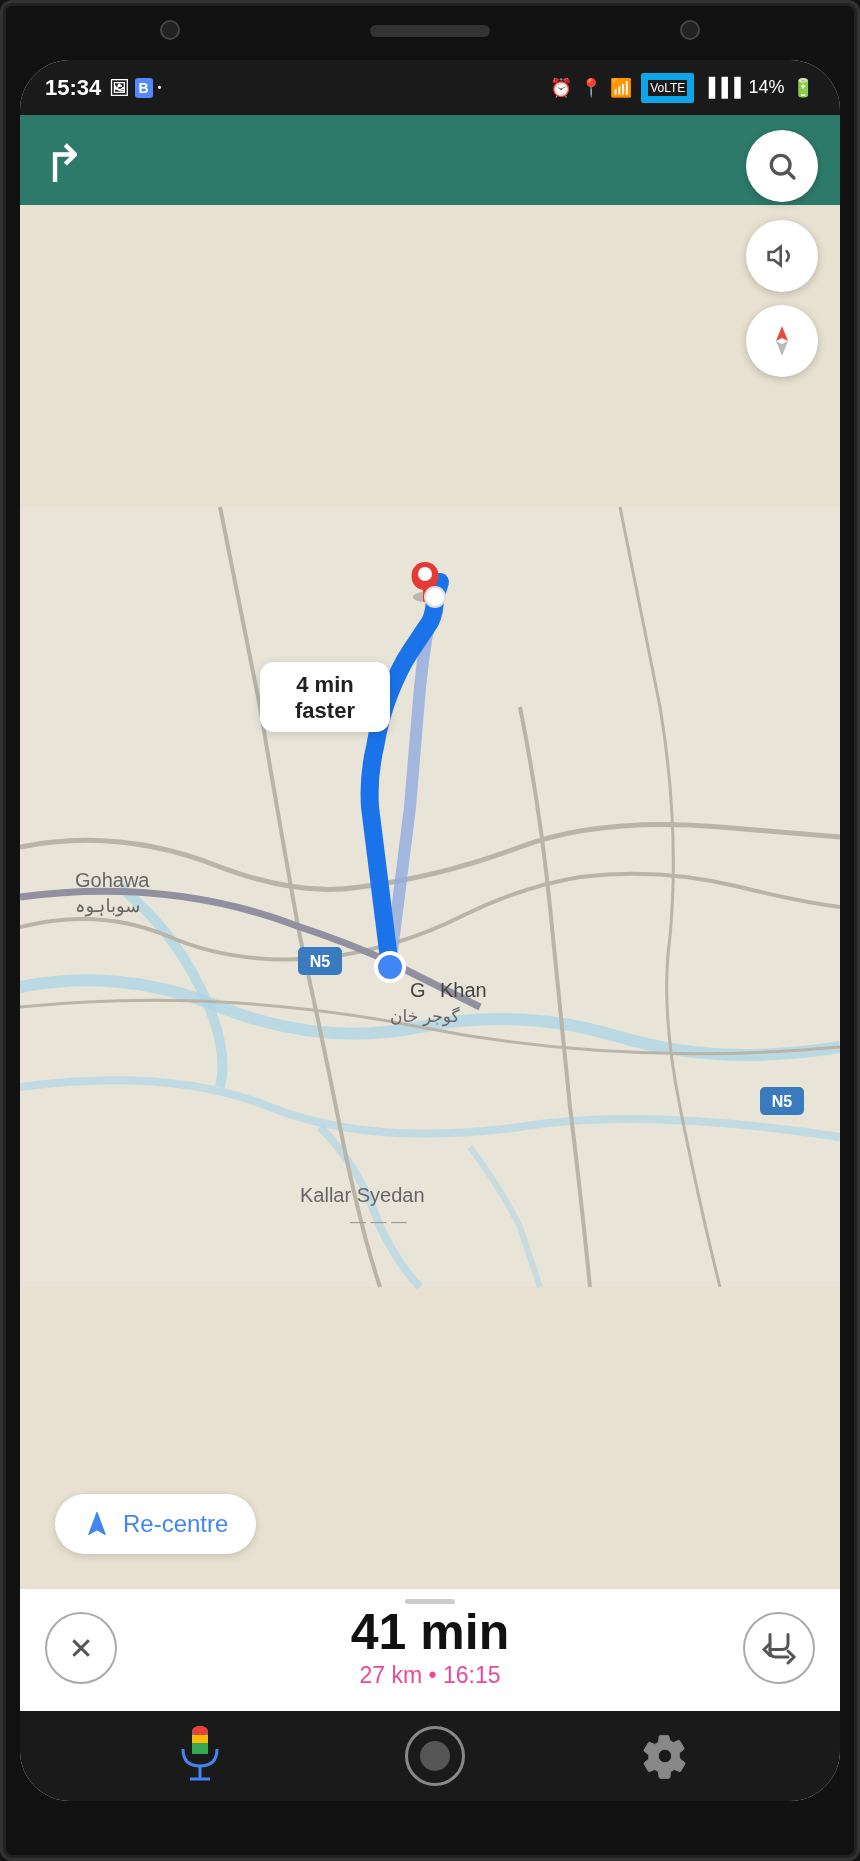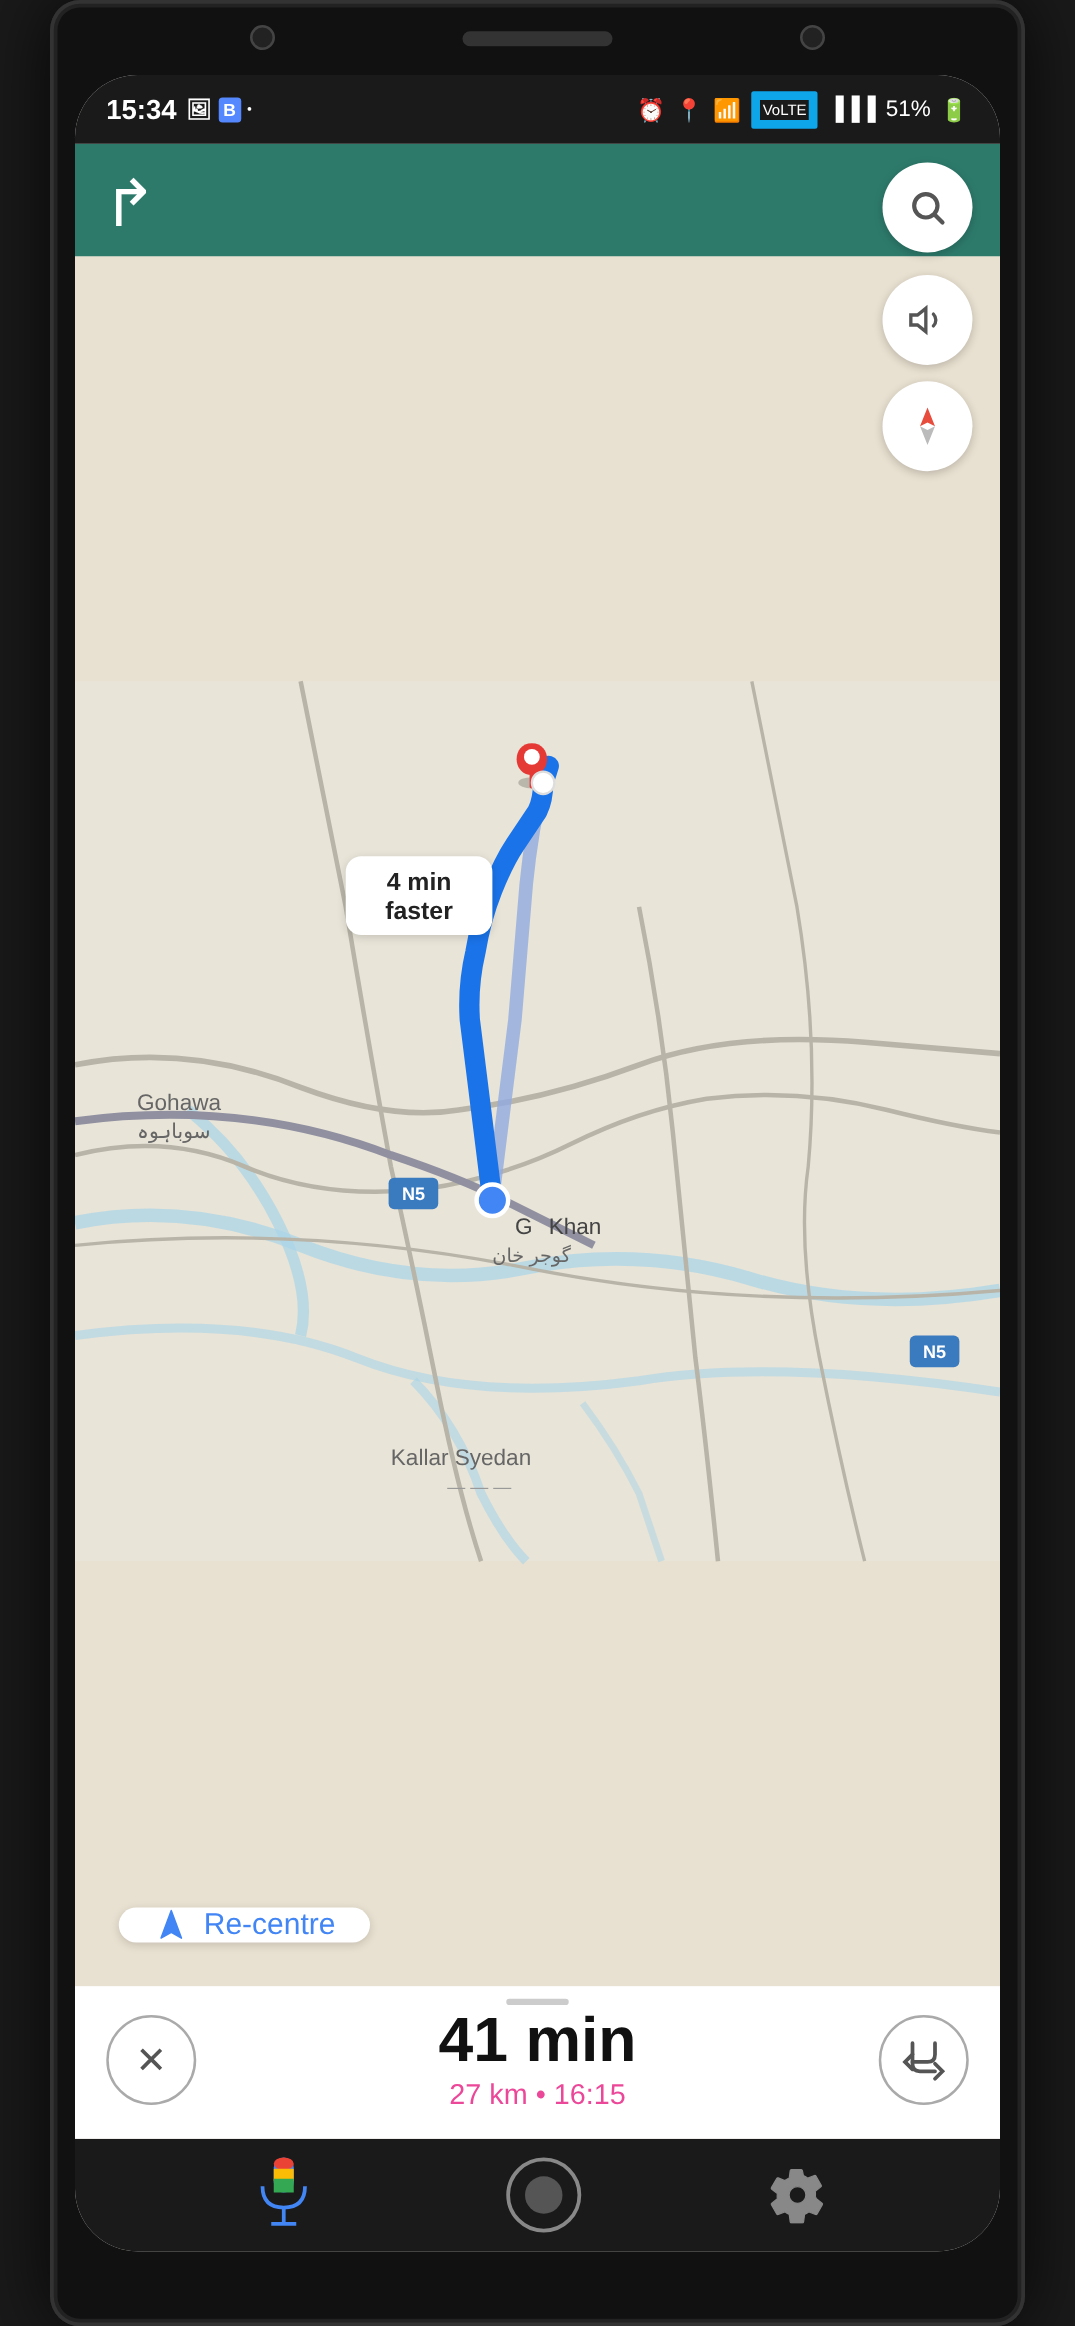--- a/index.html
+++ b/index.html
@@ -6,24 +6,24 @@
     body {
       background: #1a1a1a;
       display: flex;
       justify-content: center;
       align-items: center;
       min-height: 100vh;
       font-family: 'Arial', sans-serif;
     }
 
     .phone-frame {
-      width: 780px;
+      width: 860px;
       height: 1861px;
       background: #111;
-      border-radius: 24px;
+      border-radius: 12px;
       position: relative;
       overflow: hidden;
       box-shadow: 0 0 60px rgba(0,0,0,0.8), inset 0 0 0 3px #333, inset 0 0 0 6px #222;
     }
 
     .phone-screen {
       position: absolute;
       top: 60px;
       left: 20px;
       right: 20px;
@@ -184,21 +184,21 @@
       cursor: pointer;
       box-shadow: 0 2px 8px rgba(0,0,0,0.2);
     }
 
     .recentre-btn {
       position: absolute;
       left: 35px;
       bottom: 35px;
       background: white;
       border-radius: 40px;
-      padding: 0 28px;
+      padding: 16px 28px;
       display: flex;
       align-items: center;
       gap: 12px;
       cursor: pointer;
       box-shadow: 0 2px 8px rgba(0,0,0,0.15);
     }
 
     .recentre-text {
       color: #4285f4;
       font-size: 24px;
@@ -338,21 +338,21 @@
           <span style="background:#5588ff;border-radius:3px;padding:2px 4px;font-size:14px;color:white;">B</span>
           <span style="font-size:10px;">•</span>
         </span>
       </div>
       <div class="status-right">
         <span style="font-size:18px;">⏰</span>
         <span style="font-size:18px;">📍</span>
         <span style="font-size:18px;">📶</span>
         <span style="font-size:12px;border:7px solid #0ea5e9;padding:1px 2px;border-radius:2px;">VoLTE</span>
         <span style="font-size:18px;">▐▐▐</span>
-        <span style="font-size:18px;">51%</span>
+        <span style="font-size:18px;">14%</span>
         <span style="font-size:18px;">🔋</span>
       </div>
     </div>
 
     <div class="nav-header">
       <div class="turn-arrow">↱</div>
       <div class="search-btn">
         <svg width="32" height="32" viewBox="0 0 24 24" fill="none" stroke="#555" stroke-width="2.5" stroke-linecap="round">
           <circle cx="11" cy="11" r="7"></circle>
           <line x1="21" y1="21" x2="16.65" y2="16.65"></line>

